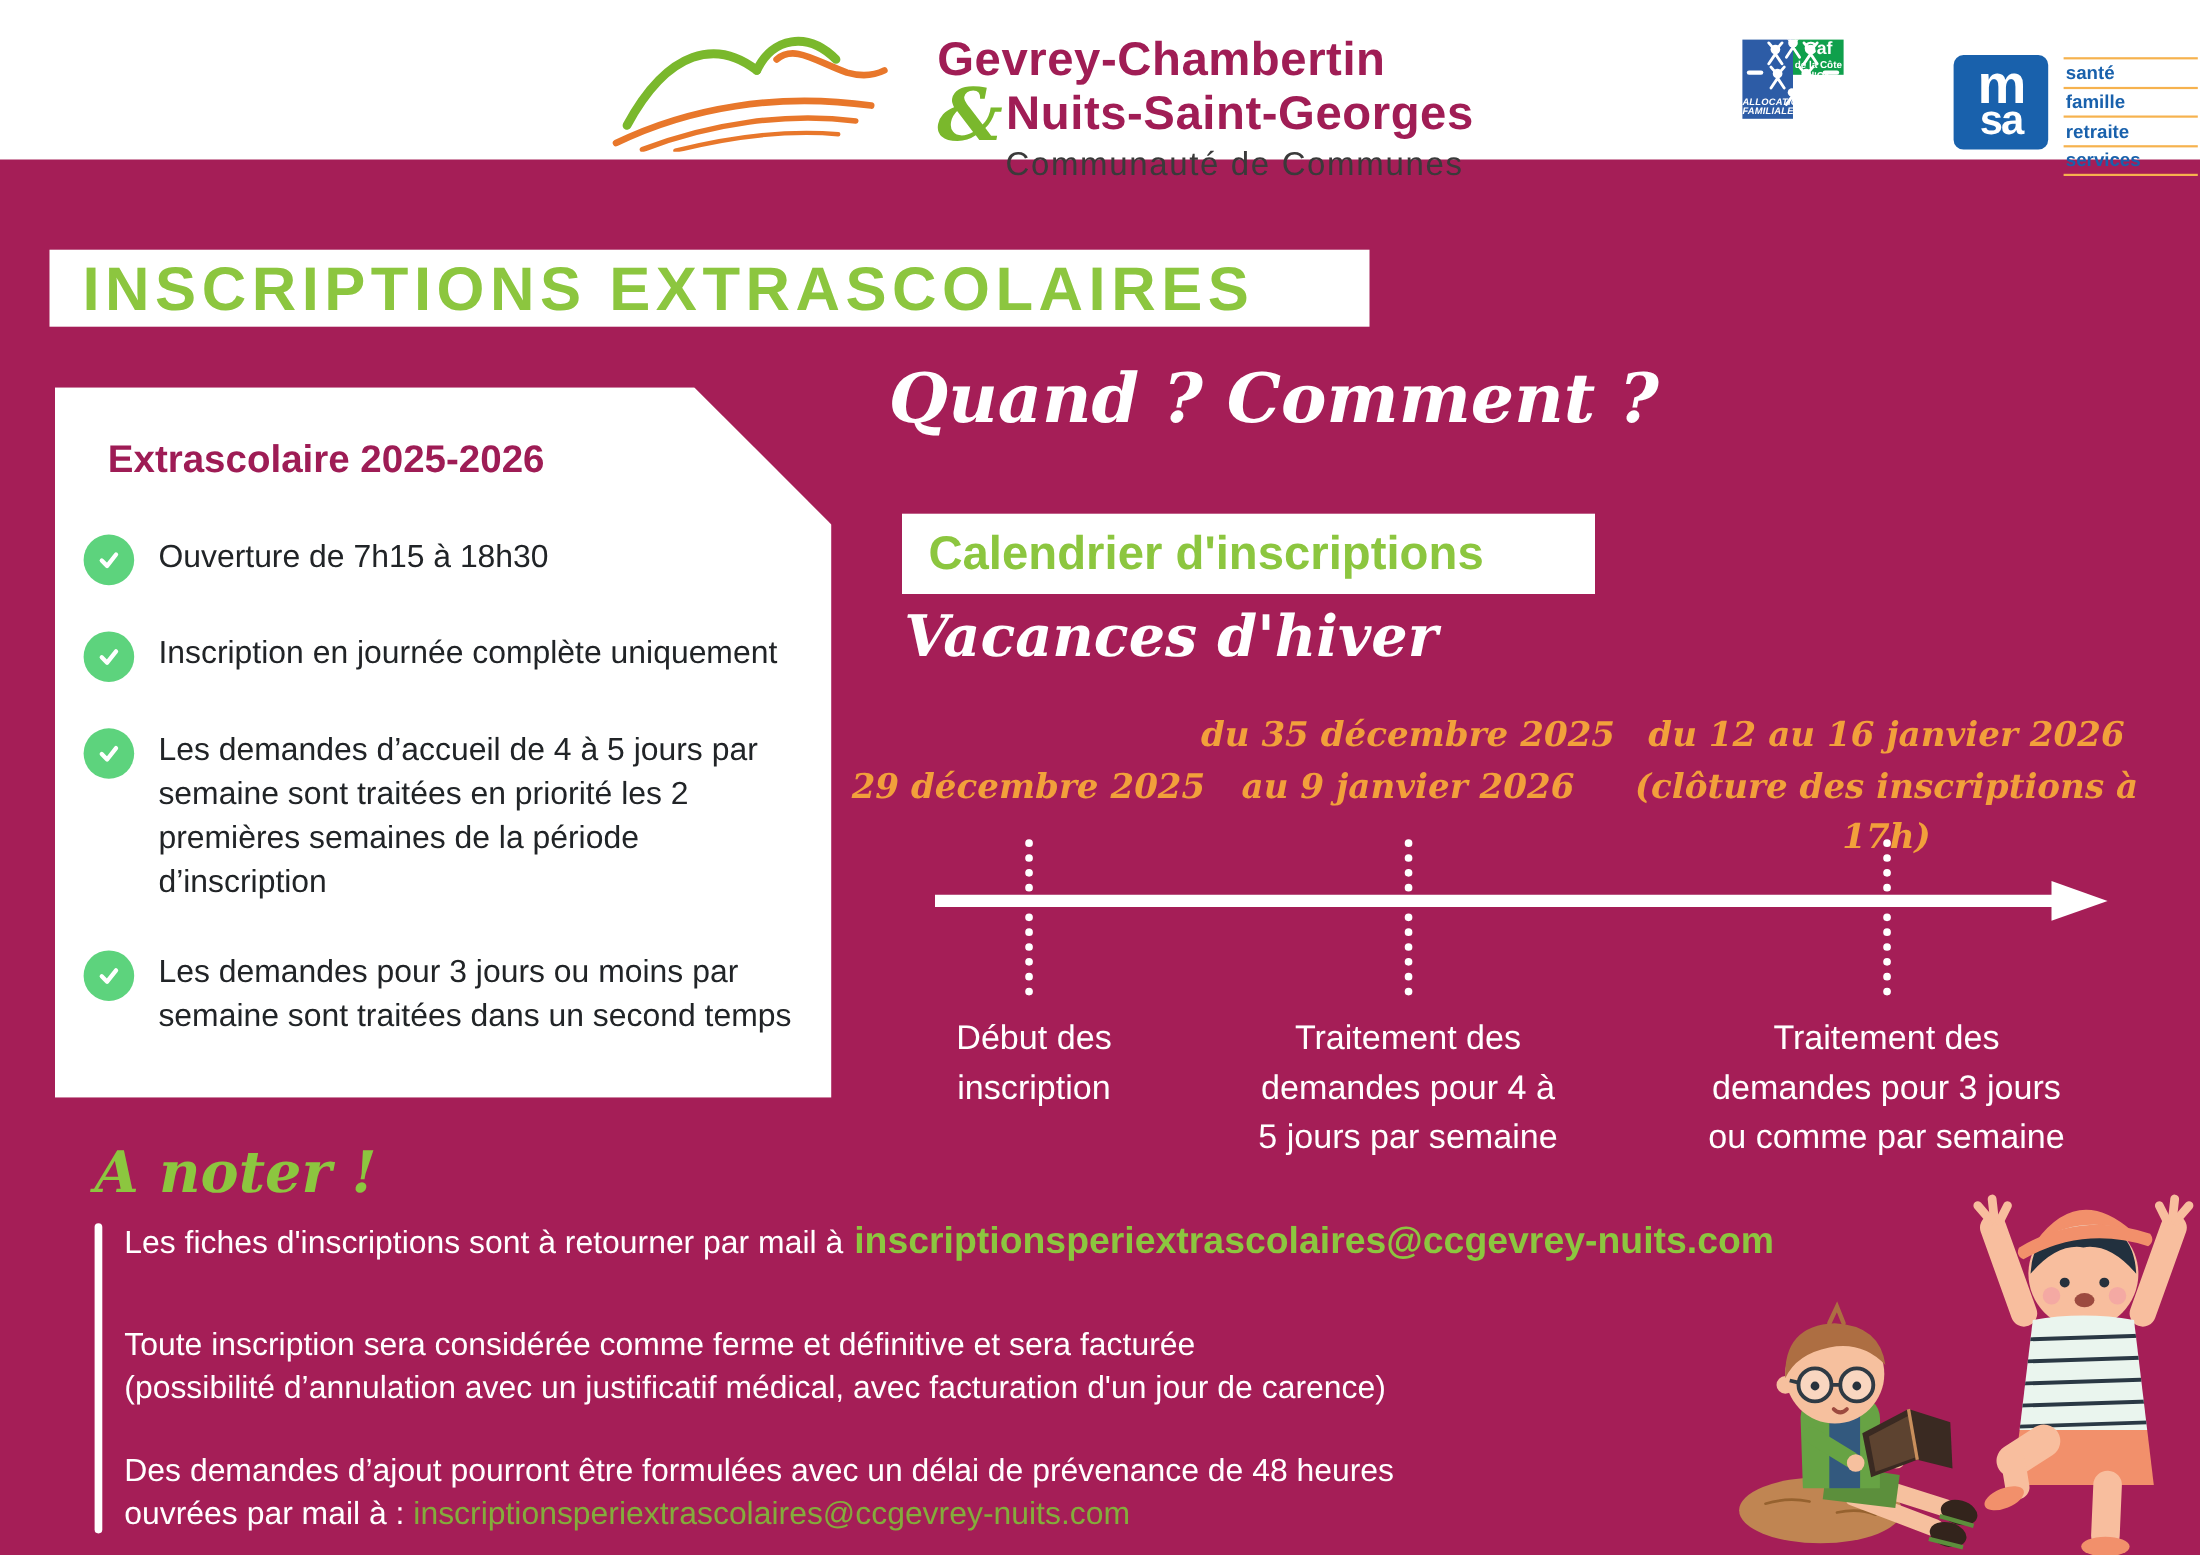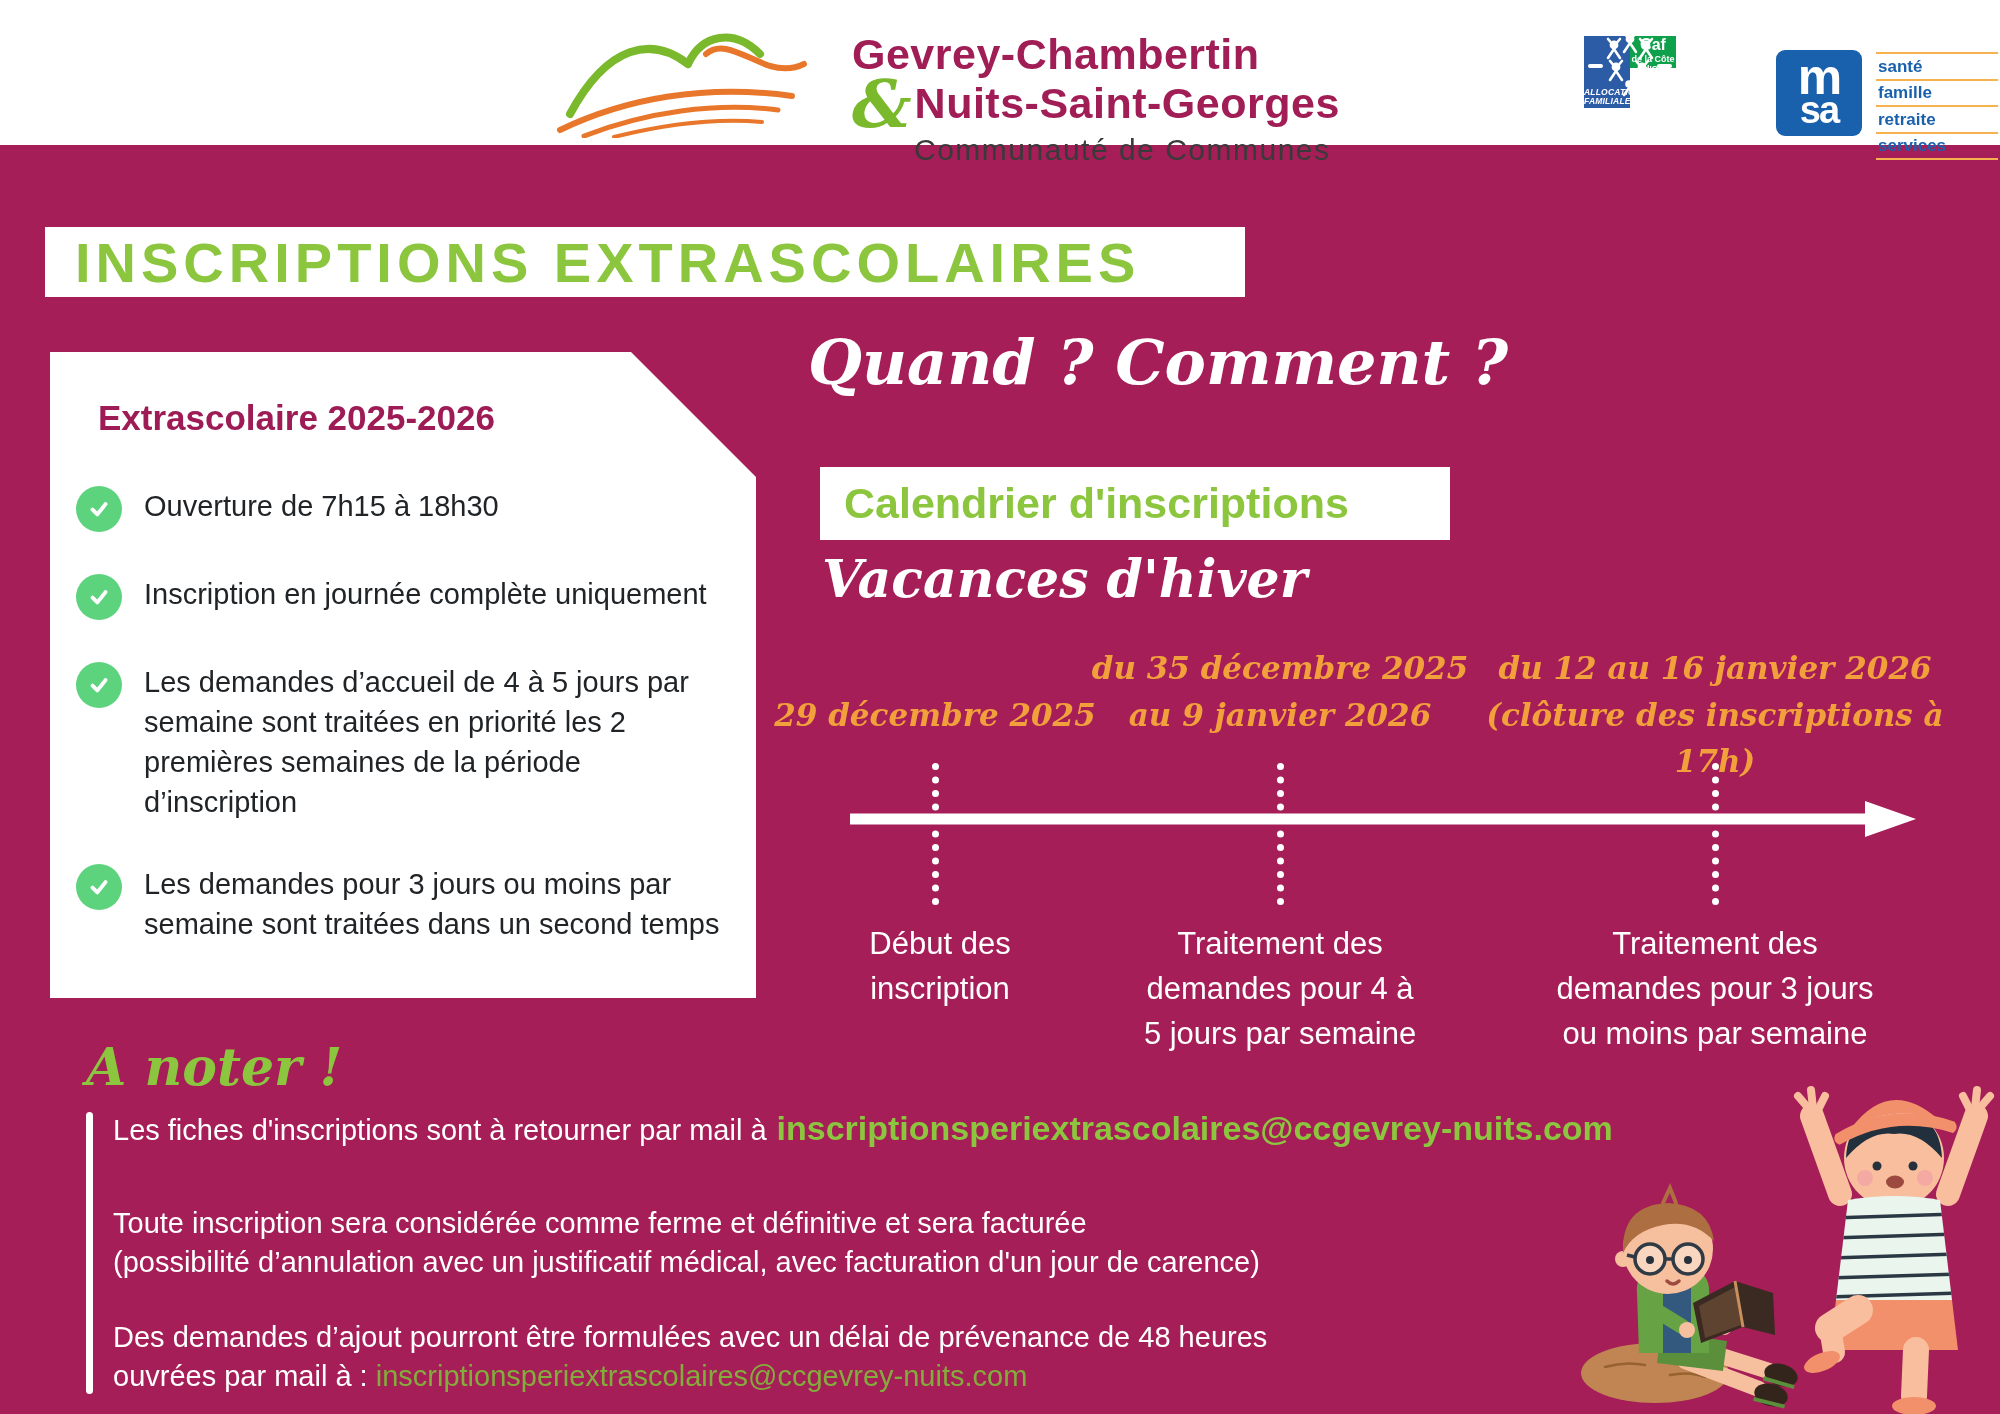--- a/index.html
+++ b/index.html
@@ -236,21 +236,21 @@
     <div>inscription</div>
   </div>
   <div class="m-label m-label-1">
     <div>Traitement des</div>
     <div>demandes pour 4 à</div>
     <div>5 jours par semaine</div>
   </div>
   <div class="m-label m-label-2">
     <div>Traitement des</div>
     <div>demandes pour 3 jours</div>
-    <div>ou moins par semaine</div>
+    <div>ou comme par semaine</div>
   </div>
 
   <div class="notes-title">A noter !</div>
   <div class="notes-bar"></div>
   <div class="notes-body">
     <p class="p1">
       <span>Les fiches d'inscriptions sont à retourner par mail à</span><a href="#" class="email-big">inscriptionsperiextrascolaires@ccgevrey-nuits.com</a>
     </p>
     <p class="p2">
       <span>Toute inscription sera considérée comme ferme et définitive et sera facturée</span><br>

